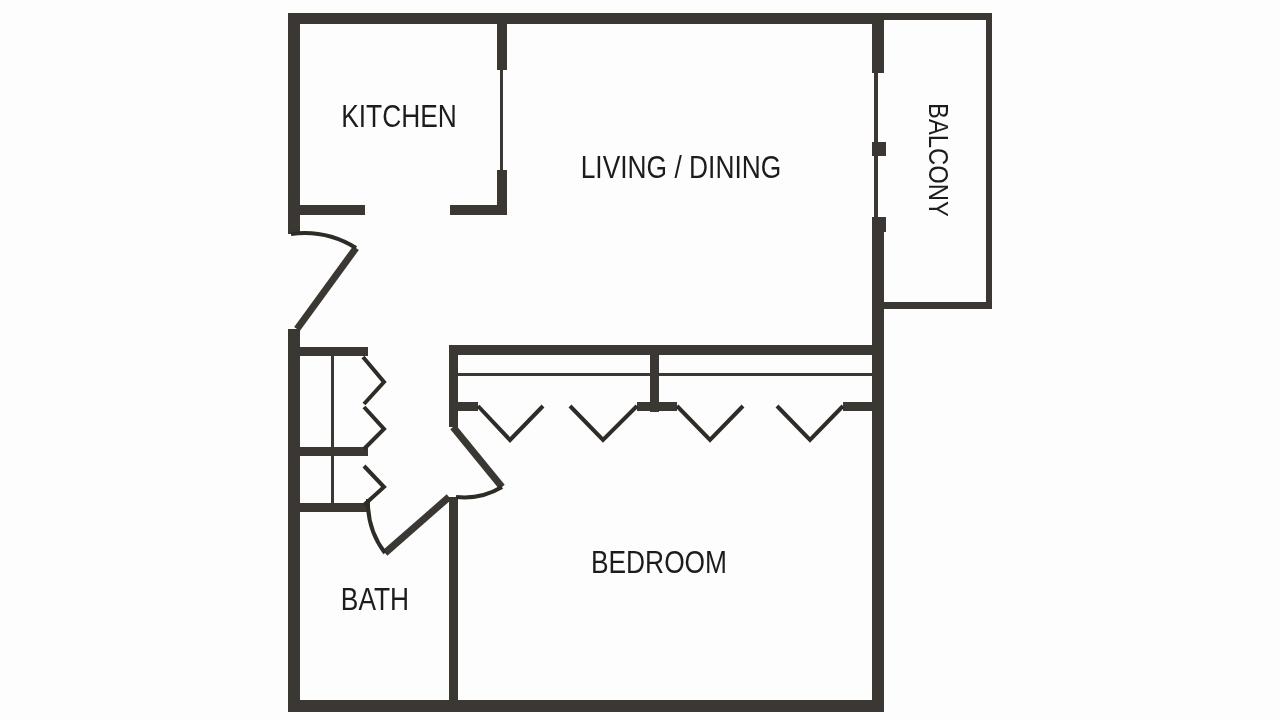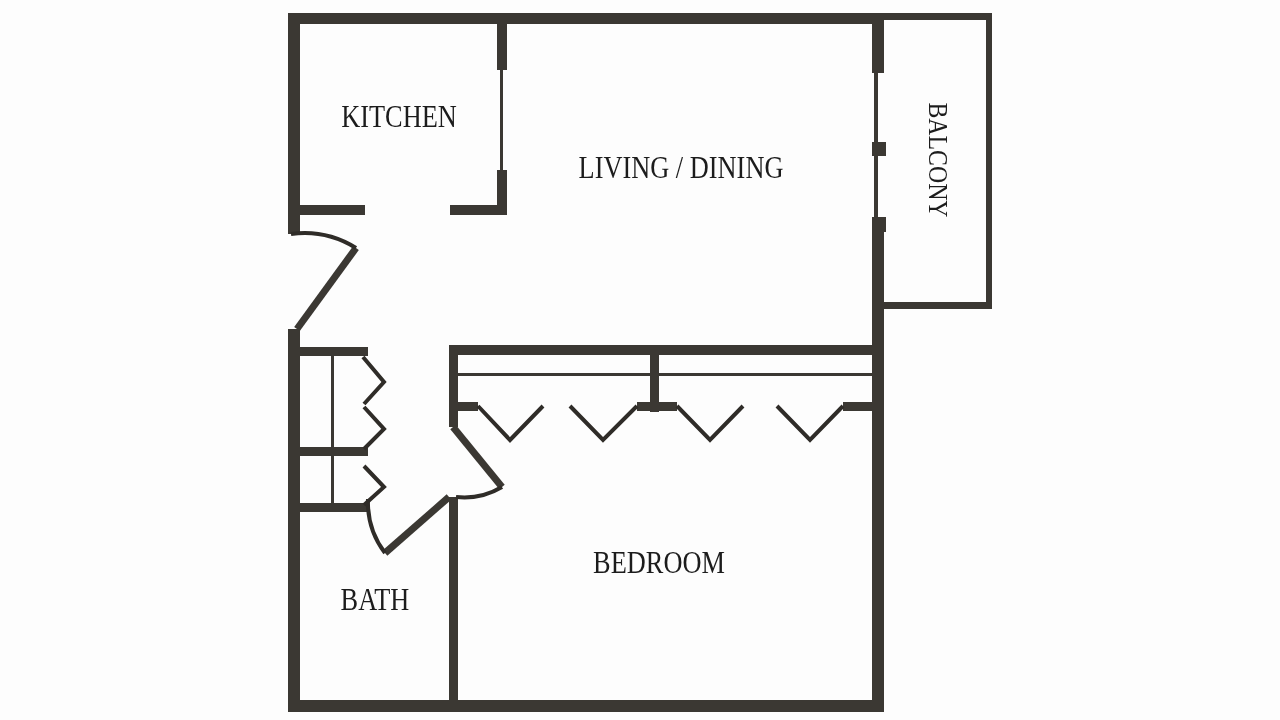--- a/index.html
+++ b/index.html
@@ -1,21 +1,21 @@
 <!DOCTYPE html>
 <html><head>
 <meta charset="utf-8">
 <style>
   html,body{margin:0;padding:0;background:#ffffff;}
   .stage{
     position:relative;
     width:1280px;height:720px;
     background:var(--background,#fdfdfd);
     overflow:hidden;
-    font-family:Liberation Serif, serif;
+    font-family:Liberation Sans, sans-serif;
   }
   .plan-svg{position:absolute;left:0;top:0;}
   .walls rect{fill:var(--wall,#3b3833);}
   .thinlines polyline{fill:none;stroke:var(--line,#2f2c28);stroke-width:4;stroke-linejoin:miter;stroke-linecap:butt;}
   .doors line{stroke:var(--wall,#3b3833);stroke-width:7;stroke-linecap:butt;}
   .doors path{fill:none;stroke:var(--line,#2f2c28);stroke-width:4;}
   .room-label{
     position:absolute;
     color:var(--text,#1c1c1c);
     font-size:31px;

